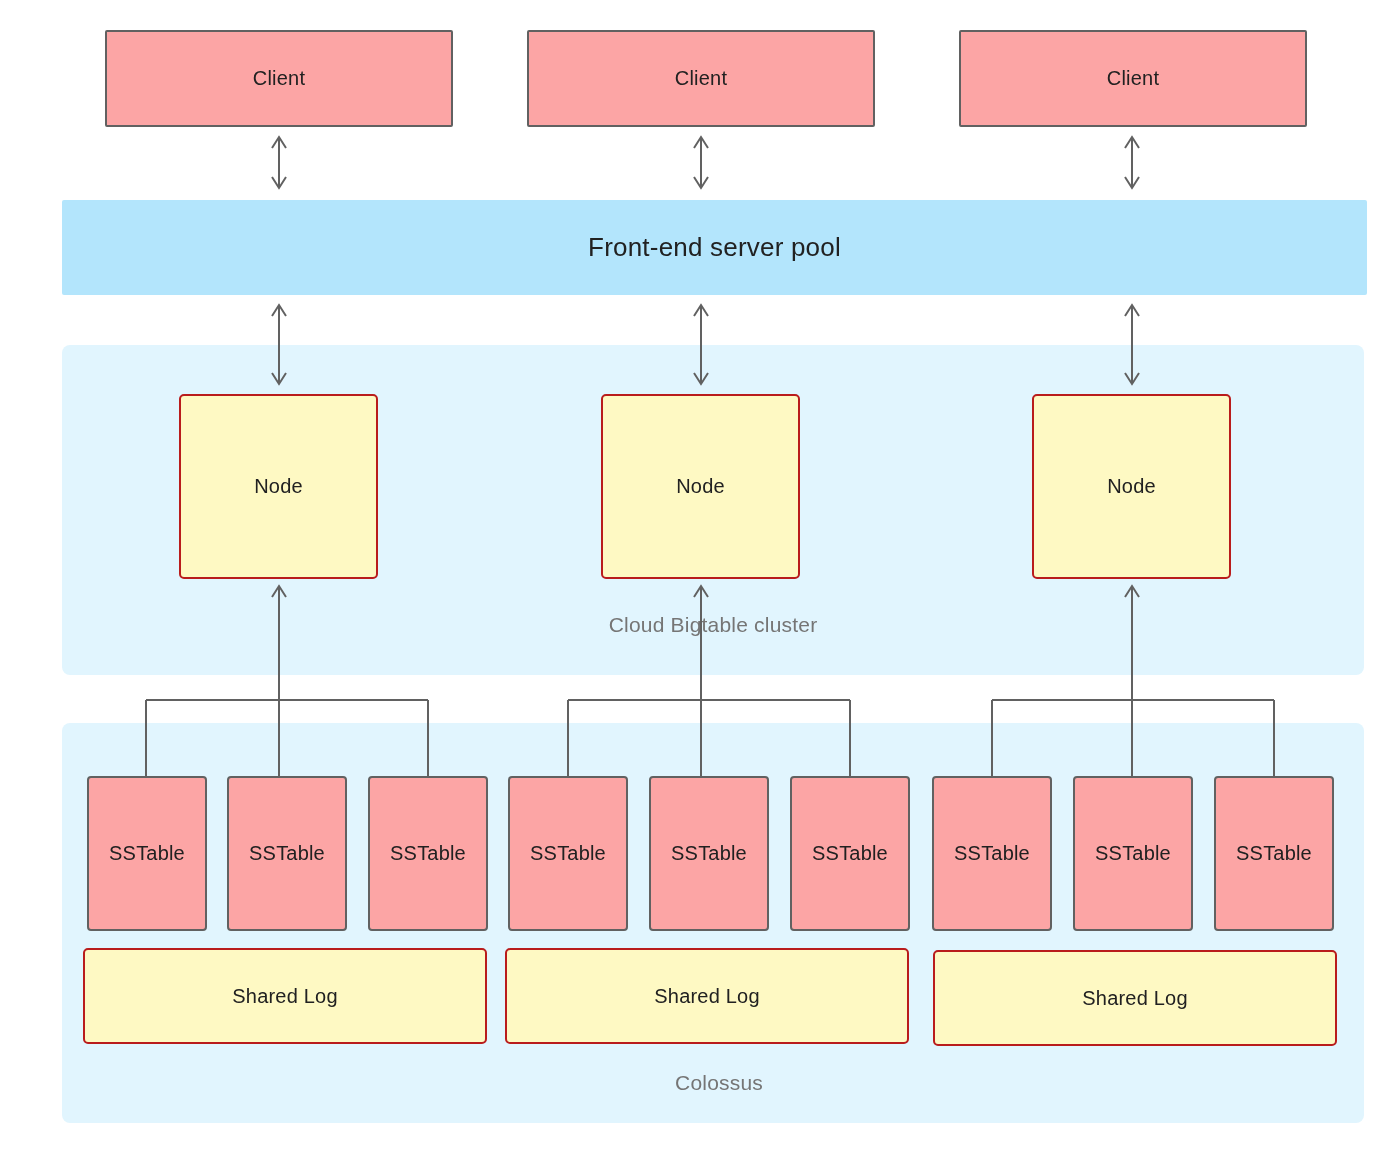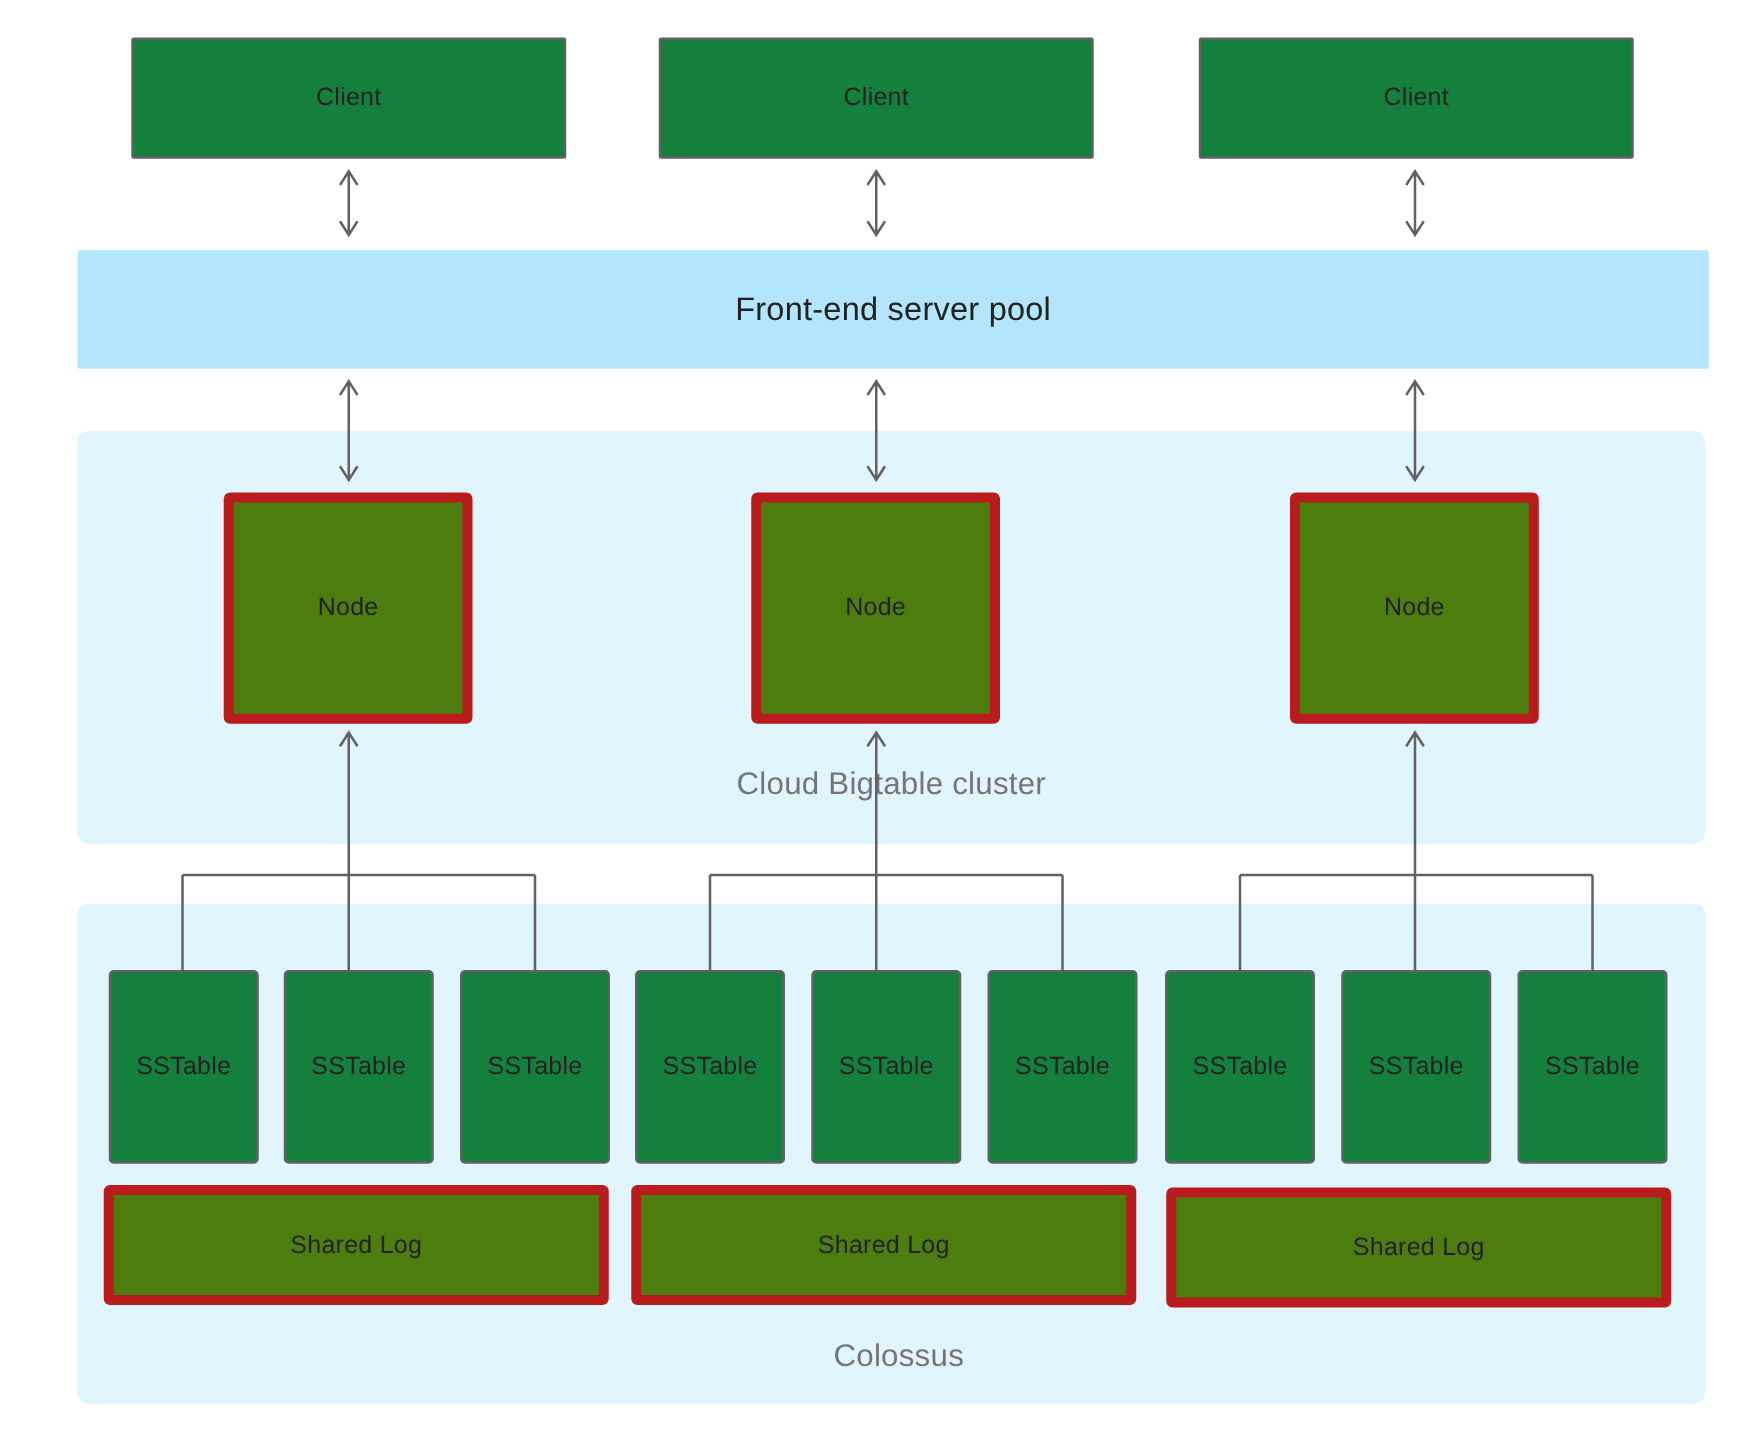--- a/index.html
+++ b/index.html
@@ -4,30 +4,30 @@
 <style>
   html,body{margin:0;padding:0;background:#ffffff;}
   body{font-family:"Liberation Sans", sans-serif;}
   .canvas{position:relative;width:1390px;height:1152px;background:#ffffff;overflow:hidden;}
 
   
   .region{position:absolute;border-radius:8px;}
   .band{background:#b3e5fc;border-radius:2px;display:flex;align-items:center;justify-content:center;}
   .region-bg{background:#e1f5fe;}
   .region-label{position:absolute;left:0;right:0;text-align:center;
-    color:#757575;font-size:25px;letter-spacing:.2px;}
+    color:#757575;font-size:21px;letter-spacing:.2px;}
 
   
-  .white-box{position:absolute;background:#15803d;border:2px solid #616161;
+  .white-box{position:absolute;background:#fca5a5;border:2px solid #616161;
     display:flex;align-items:center;justify-content:center;box-sizing:border-box;text-align:right;}
   .client-box{border-radius:2px;}
   .sstable-box{border-radius:4px;}
 
   
-  .blue-box{position:absolute;background:#4d7c0f;border:8px solid #b91c1c;border-radius:5px;
+  .blue-box{position:absolute;background:#fef9c3;border:2px solid #b91c1c;border-radius:5px;
     display:flex;align-items:center;justify-content:center;box-sizing:border-box;}
 
   .box-label{color:#212121;font-size:20px;letter-spacing:.2px;}
   .band .box-label{font-size:26px;}
 
   
   svg.overlay{position:absolute;left:0;top:0;pointer-events:none;}
   .line{stroke:#616161;stroke-width:2;fill:none;}
 </style>
 </head>

